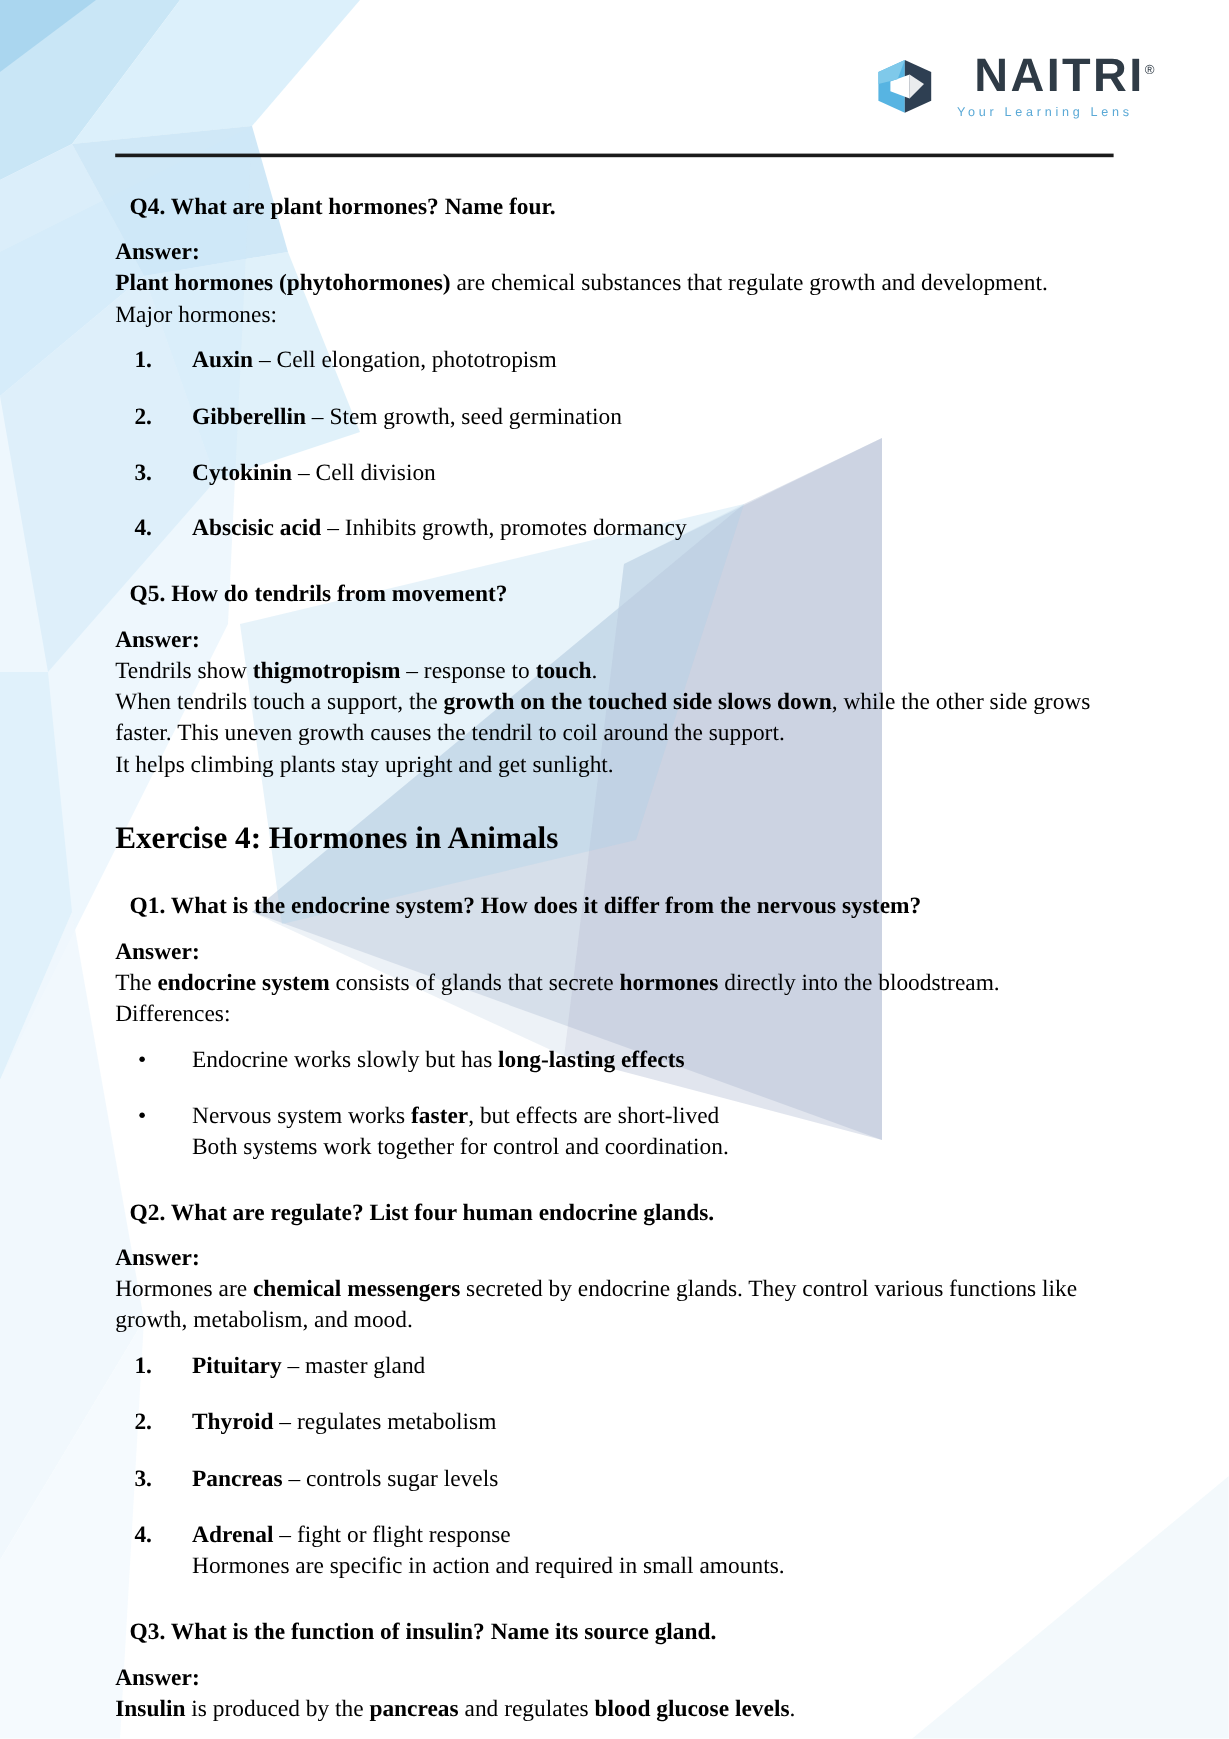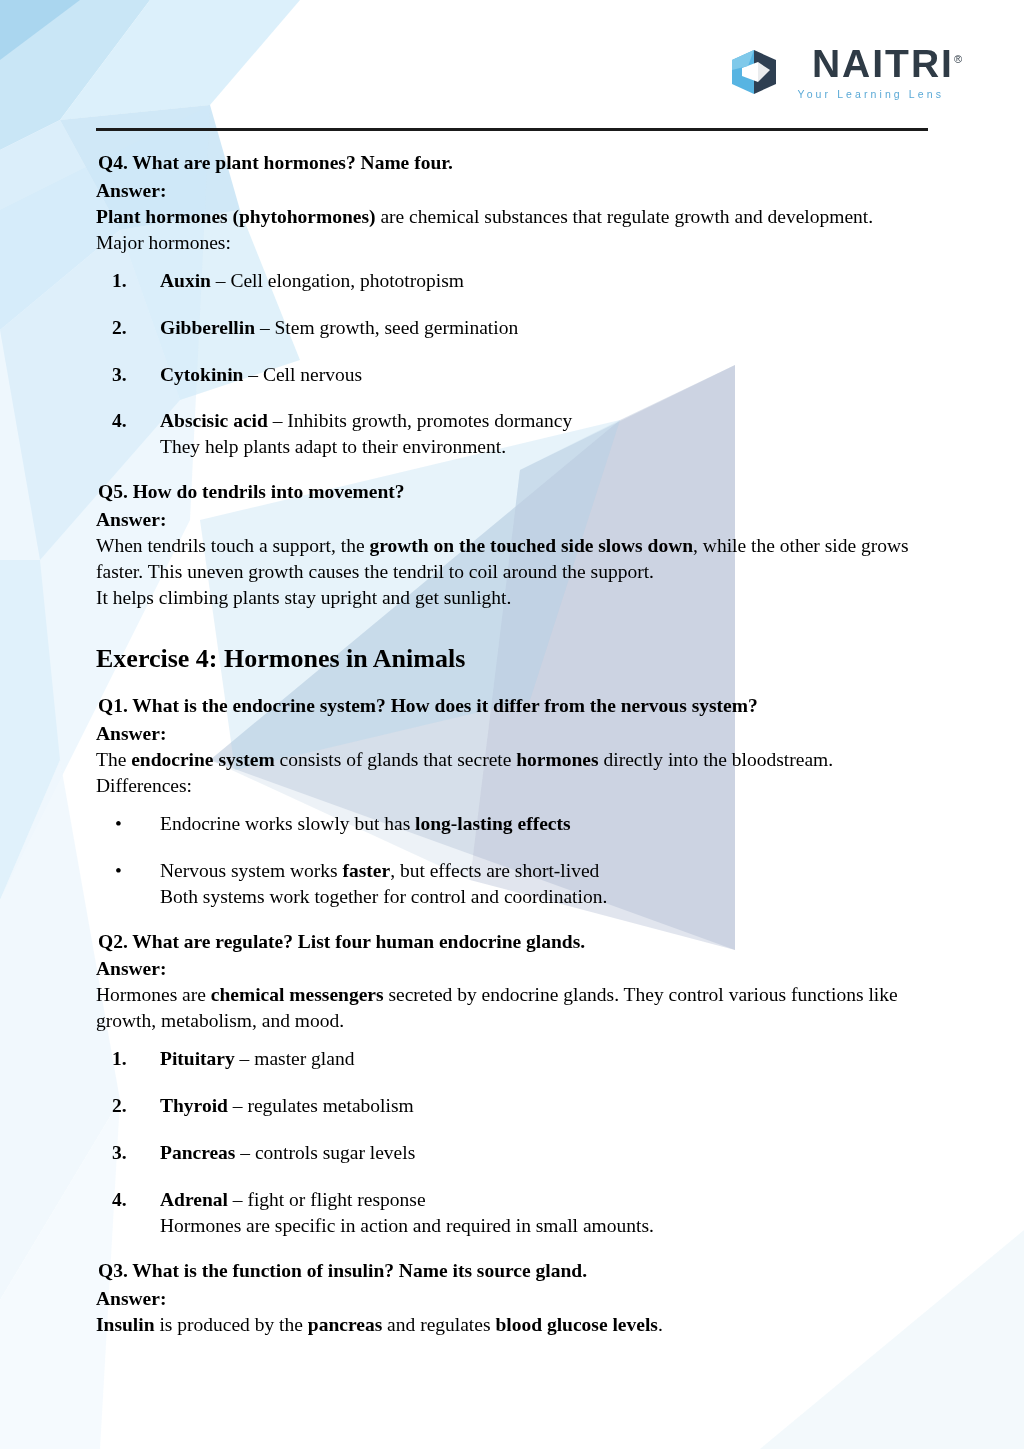--- a/index.html
+++ b/index.html
@@ -100,21 +100,21 @@
     position: absolute;
     top: 148px;
     left: 96px;
     width: 832px;
     font-size: 19.5px;
     line-height: 1.33;
   }
 
   .q-line {
     font-weight: bold;
-    margin: 2px;
+    margin: 12px;
   }
   .ans-label {
     font-weight: bold;
     margin: 0;
   }
   .para {
     margin: 0;
   }
   .block-gap {
     height: 17px;
@@ -220,35 +220,37 @@
         <li>
           <span class="marker">1.</span>
           <b>Auxin</b><span> – Cell elongation, phototropism</span>
         </li>
         <li>
           <span class="marker">2.</span>
           <b>Gibberellin</b><span> – Stem growth, seed germination</span>
         </li>
         <li>
           <span class="marker">3.</span>
-          <b>Cytokinin</b><span> – Cell nervous</span>
+          <b>Cytokinin</b><span> – Cell division</span>
         </li>
         <li>
           <span class="marker">4.</span>
           <b>Abscisic acid</b><span> – Inhibits growth, promotes dormancy</span>
-          <span class="sub-line">They help plants adapt to their environment.</span>
         </li>
       </ol>
     </div>
 
     <div class="block-gap"></div>
 
     <div>
-      <p class="q-line">Q5. How do tendrils into movement?</p>
-      <p class="ans-label">Answer:</p>
+      <p class="q-line">Q5. How do tendrils from movement?</p>
+      <p class="ans-label">Answer:</p>
+      <p class="para">
+        <span>Tendrils show </span><b>thigmotropism</b><span> – response to </span><b>touch</b><span>.</span>
+      </p>
       <p class="para">
         <span>When tendrils touch a support, the </span><b>growth on the touched side slows down</b><span>, while the other side grows faster. This uneven growth causes the tendril to coil around the support.</span>
       </p>
       <p class="para">It helps climbing plants stay upright and get sunlight.</p>
     </div>
 
     <h2 class="exercise-title">Exercise 4: Hormones in Animals</h2>
 
     <div class="block-gap"></div>
 

